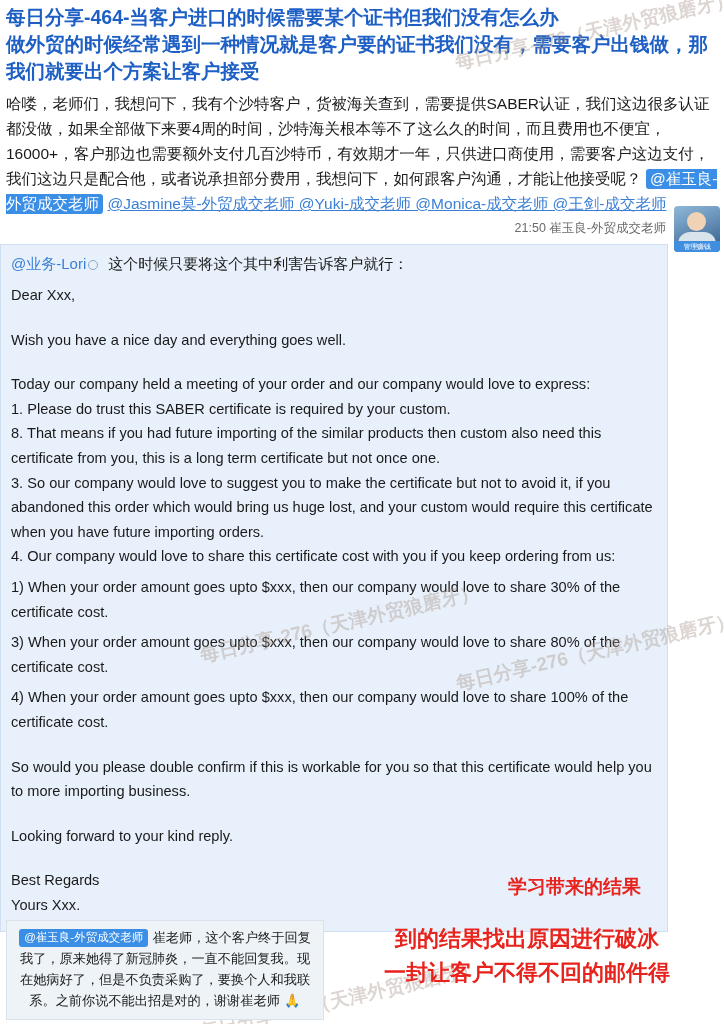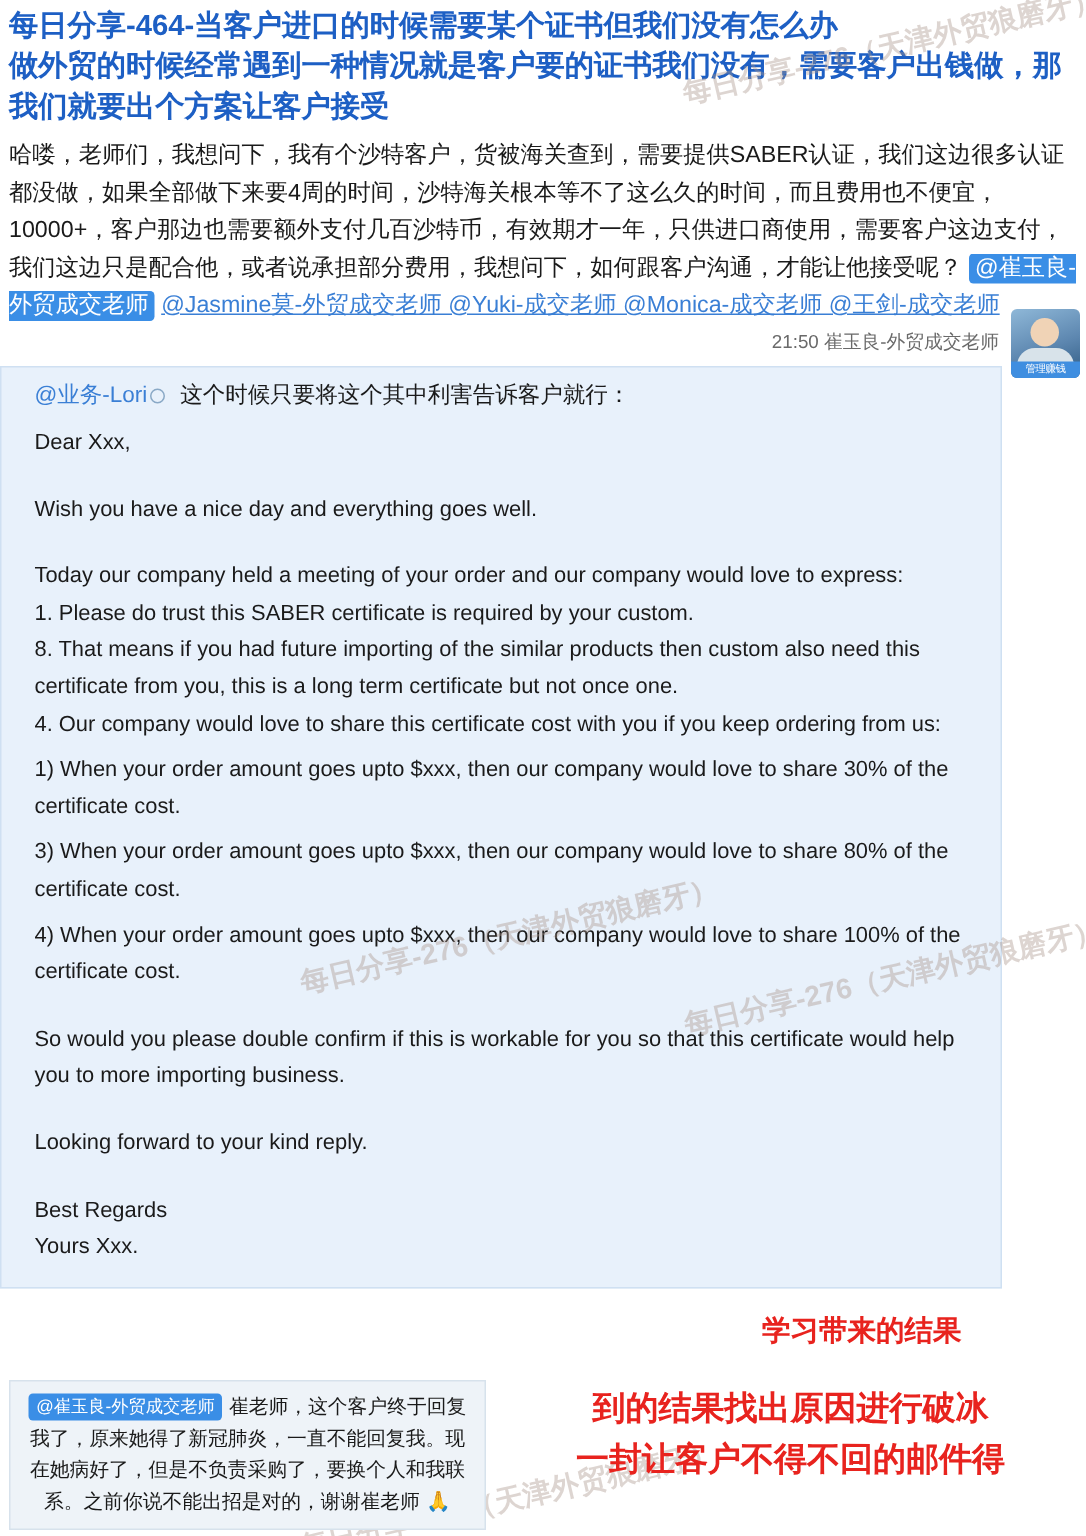--- a/index.html
+++ b/index.html
@@ -111,21 +111,21 @@
     letter-spacing: -0.3px;
   }
 
   
   .msg-card {
     position: relative;
     margin: 0 0 0 0;
     width: 668px;
     background: #e8f1fb;
     border: 1px solid #cfe0f2;
-    padding: 8px 10px 14px 22px;
+    padding: 8px 10px 14px 10px;
     box-sizing: border-box;
   }
   .msg-head {
     font-size: 15px;
     line-height: 22px;
     margin-bottom: 8px;
   }
   .msg-head .user {
     color: #3a7fd5;
   }
@@ -231,21 +231,21 @@
 <body>
 
 <div class="page">
 
   <div class="title-block">
     <div class="title-line">每日分享-464-当客户进口的时候需要某个证书但我们没有怎么办</div>
     <div class="title-line">做外贸的时候经常遇到一种情况就是客户要的证书我们没有，需要客户出钱做，那我们就要出个方案让客户接受</div>
   </div>
 
   <div class="body-block">
-    <span class="body-text">哈喽，老师们，我想问下，我有个沙特客户，货被海关查到，需要提供SABER认证，我们这边很多认证都没做，如果全部做下来要4周的时间，沙特海关根本等不了这么久的时间，而且费用也不便宜，10000+，客户那边也需要额外支付几百沙特币，有效期才一年，只供进口商使用，需要客户这边支付，我们这边只是配合他，或者说承担部分费用，我想问下，如何跟客户沟通，才能让他接受呢？</span>
+    <span class="body-text">哈喽，老师们，我想问下，我有个沙特客户，货被海关查到，需要提供SABER认证，我们这边很多认证都没做，如果全部做下来要4周的时间，沙特海关根本等不了这么久的时间，而且费用也不便宜，16000+，客户那边也需要额外支付几百沙特币，有效期才一年，只供进口商使用，需要客户这边支付，我们这边只是配合他，或者说承担部分费用，我想问下，如何跟客户沟通，才能让他接受呢？</span>
     <span class="body-text mention-hl">@崔玉良-外贸成交老师</span>
     <span class="body-text mention">@Jasmine莫-外贸成交老师 @Yuki-成交老师 @Monica-成交老师 @王剑-成交老师</span>
   </div>
 
   <div class="meta-row">
     <div class="meta-inner">21:50  崔玉良-外贸成交老师</div>
     <div class="avatar">
       <div class="head"></div>
       <div class="body2"></div>
       <div class="avatar-badge">管理赚钱</div>
@@ -255,20 +255,21 @@
   <div class="msg-card">
     <div class="msg-head">
       <span class="user">@业务-Lori</span><span class="circle-mark"></span><span class="rest">这个时候只要将这个其中利害告诉客户就行：</span>
     </div>
     <div class="mail-body">
       <p>Dear Xxx,</p>
       <p>Wish you have a nice day and everything goes well.</p>
       <p class="tight">Today our company held a meeting of your order and our company would love to express:</p>
       <p class="tight">1. Please do trust this SABER certificate is required by your custom.</p>
       <p class="tight">8. That means if you had future importing of the similar products then custom also need this certificate from you, this is a long term certificate but not once one.</p>
+      <p class="tight">3. So our company would love to suggest you to make the certificate but not to avoid it, if you abandoned this order which would bring us huge lost, and your custom would require this certificate when you have future importing orders.</p>
       <p class="gap-sm">4. Our company would love to share this certificate cost with you if you keep ordering from us:</p>
       <p class="gap-sm">1) When your order amount goes upto $xxx, then our company would love to share 30% of the certificate cost.</p>
       <p class="gap-sm">3) When your order amount goes upto $xxx, then our company would love to share 80% of the certificate cost.</p>
       <p>4) When your order amount goes upto $xxx, then our company would love to share 100% of the certificate cost.</p>
       <p>So would you please double confirm if this is workable for you so that this certificate would help you to more importing business.</p>
       <p>Looking forward to your kind reply.</p>
       <p class="tight">Best Regards</p>
       <p class="tight">Yours Xxx.</p>
     </div>
 

